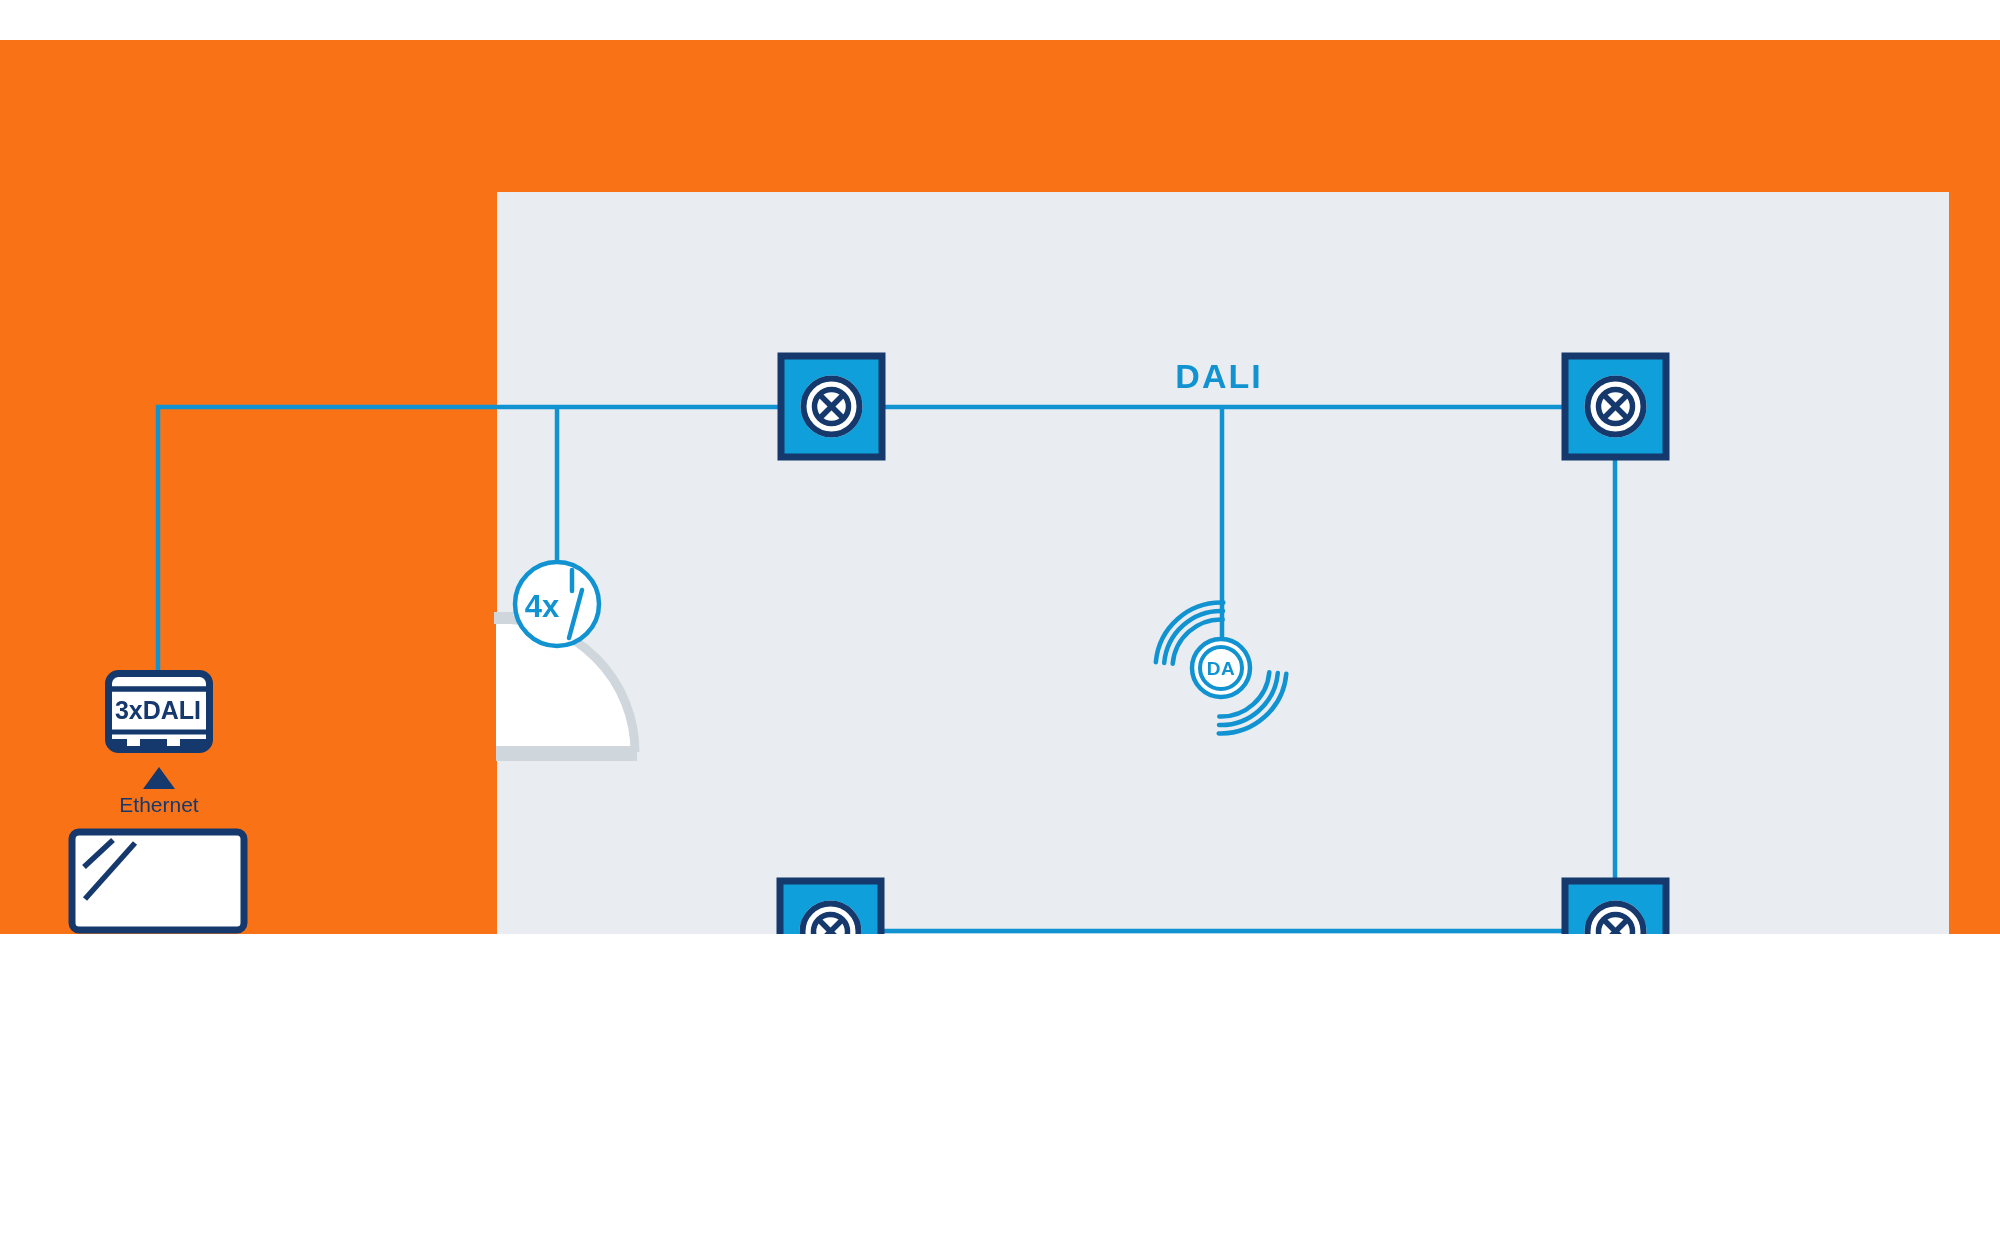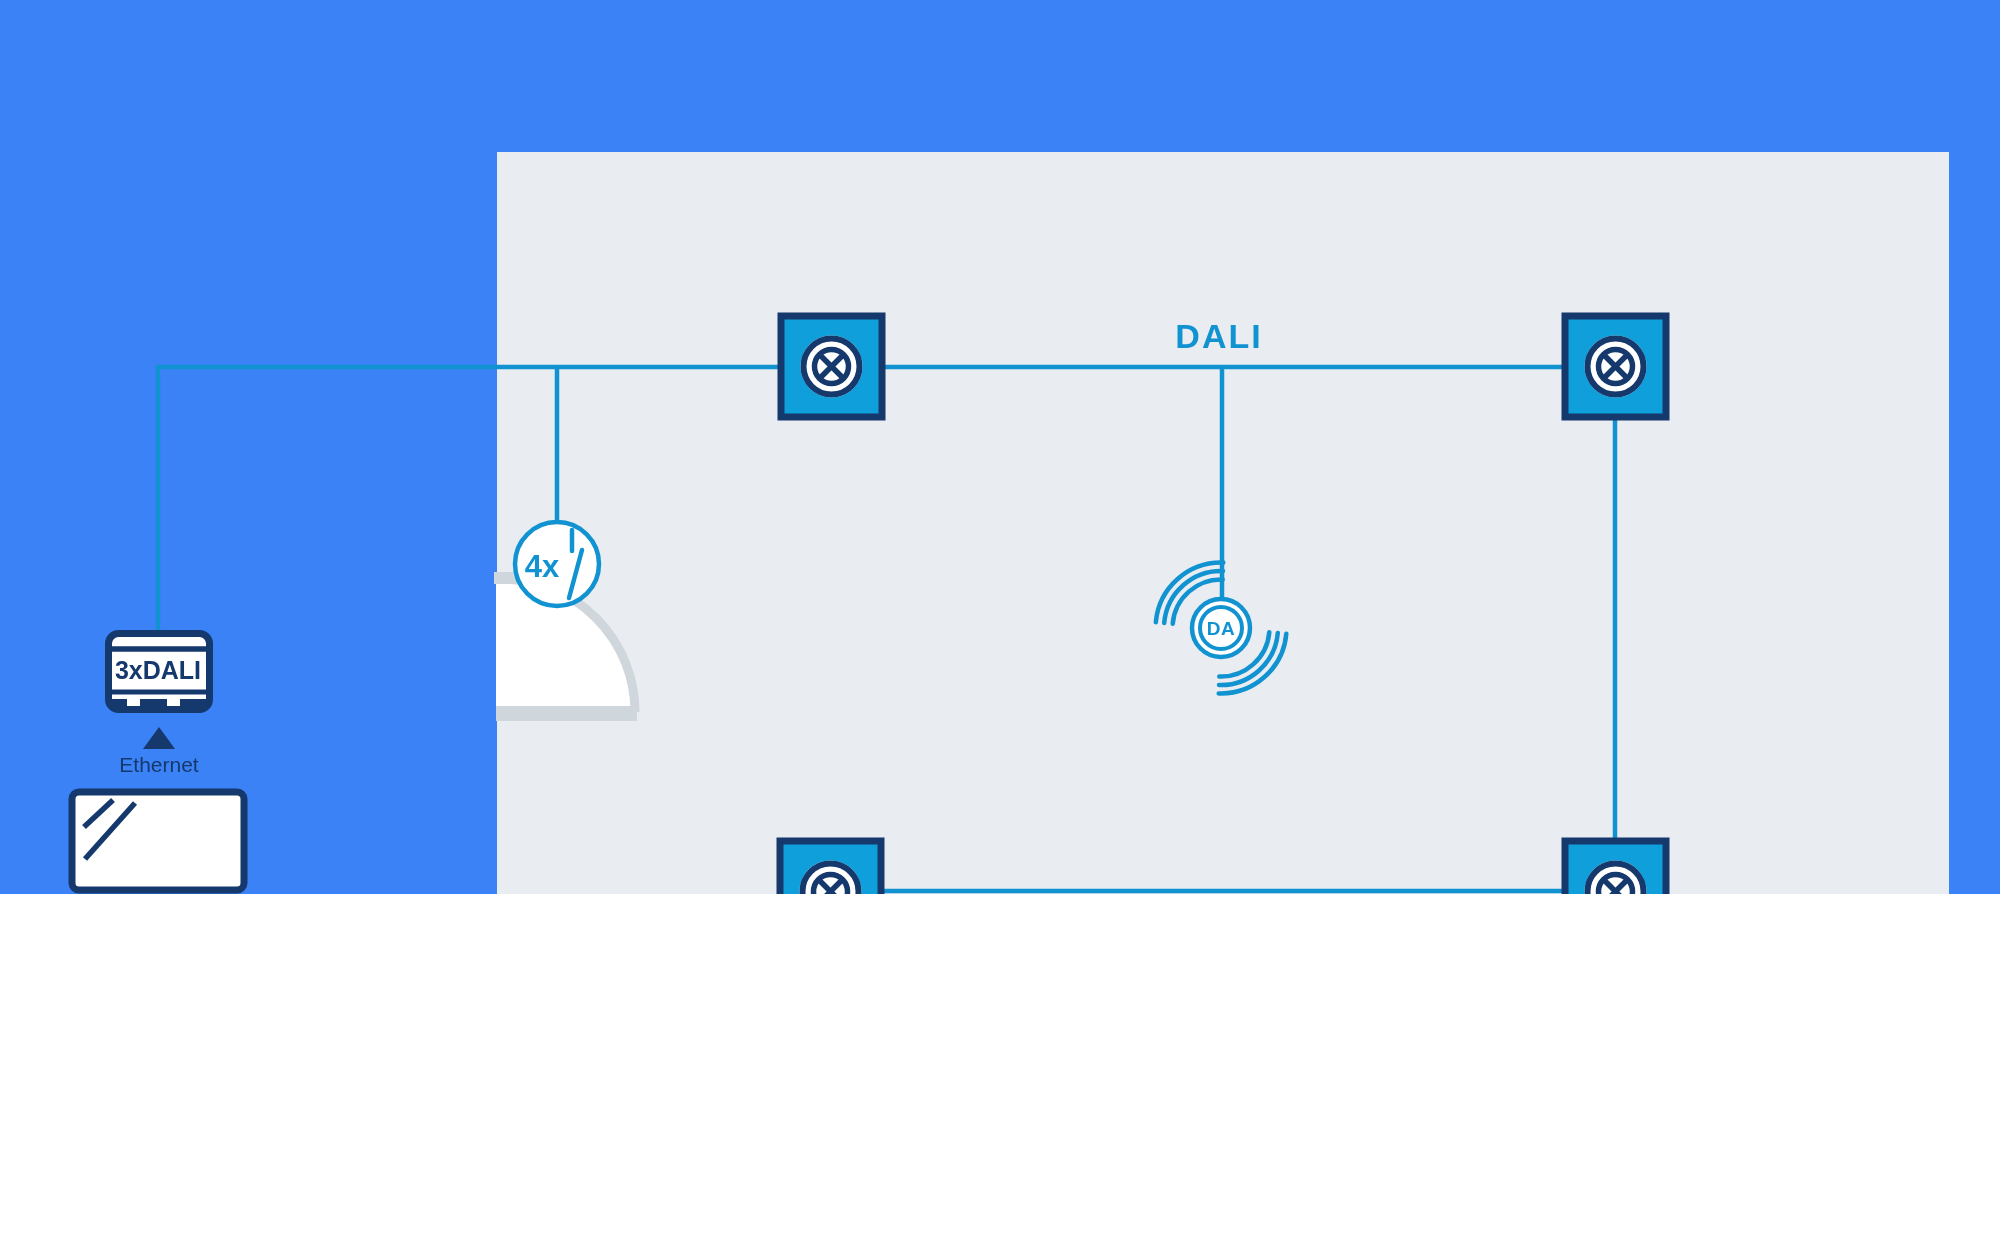--- a/index.html
+++ b/index.html
@@ -1,17 +1,17 @@
 <!DOCTYPE html>
 <html style="--accent_blue: #1193D2; --luminaire_fill: #0FA0DC; --navy: #15386D; --room_fill: #E9EDF1; --door_gray: #CFD7DD; --background: #FFFFFF;"><head>
 <meta charset="utf-8">
 <style>
   html,body{margin:0;padding:0;background:#ffffff;}
-  .stage{position:relative;width:2000px;height:894px;background:#3b82f6;overflow:hidden;
-         font-family:"Liberation Sans", sans-serif;}
+  .stage{position:relative;width:2000px;height:894px;background:#f97316;overflow:hidden;
+         font-family:"Liberation Sans", sans-serif;margin-top:40px;}
   svg{display:block;}
   text{font-family:"Liberation Sans", sans-serif;}
   .bus-line{stroke:var(--accent_blue);stroke-width:4.5;fill:none;}
   .icon-line{stroke:var(--accent_blue);fill:none;stroke-linecap:round;}
   .accent-text{fill:var(--accent_blue);}
   .navy-text{fill:var(--navy);}
 </style>
 </head>
 <body>
 

